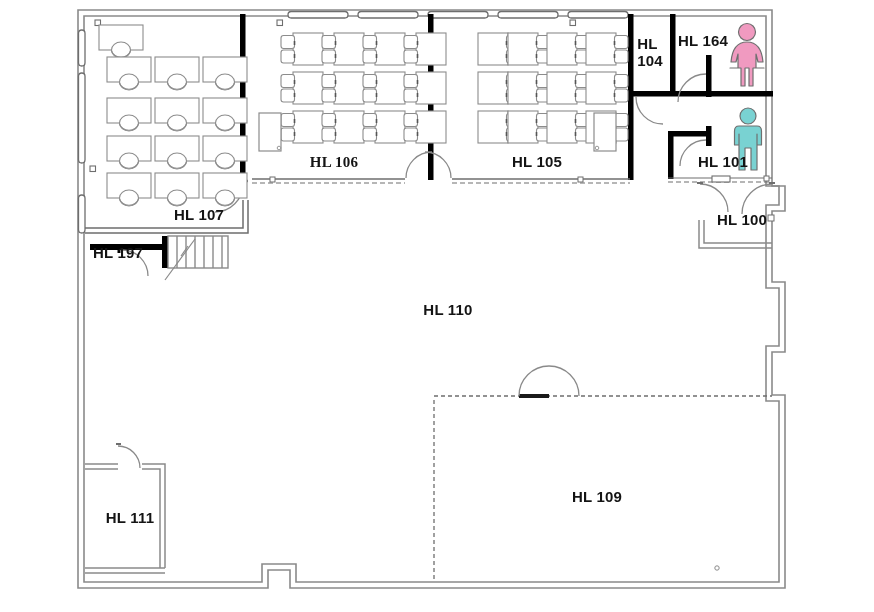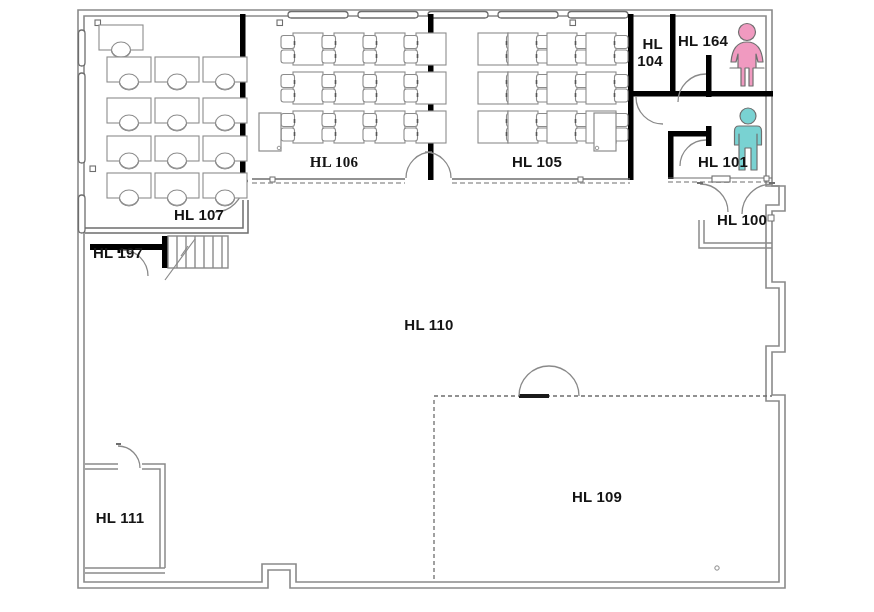--- a/index.html
+++ b/index.html
@@ -26,21 +26,21 @@
     top: 0;
   }
   .room-label {
     position: absolute;
     font-family: "Liberation Sans", sans-serif;
     font-weight: bold;
     font-size: 15px;
     letter-spacing: 0.2px;
     color: #141414;
     white-space: pre;
-    text-align: right;
+    text-align: left;
     transform: translate(-50%, -50%);
     line-height: 1.12;
     -webkit-font-smoothing: none;
   }
   .room-label.two-line { line-height: 1.15; }
 </style>
 </head>
 <body>
 
 <div id="plan-root">
@@ -321,17 +321,17 @@
   <div class="room-label" style="left:537px; top:162px;">HL 105</div>
 
   <div class="room-label" style="left:334px; top:162px;font-family:Liberation Serif, serif;">HL 106</div>
 
   <div class="room-label" style="left:162px; top:215px;margin-left:37px;">HL 107</div>
 
   <div class="room-label" style="left:118px; top:253px;">HL 197</div>
 
   <div class="room-label" style="left:597px; top:497px;">HL 109</div>
 
-  <div class="room-label" style="left:429px; top:310px;margin-top:15px;">HL 110</div>
-
-  <div class="room-label" style="left:120px; top:518px;">HL 111</div>
+  <div class="room-label" style="left:448px; top:310px;">HL 110</div>
+
+  <div class="room-label" style="left:120px; top:518px;padding-left:20px;">HL 111</div>
 
 </div>
 
 </body></html>

